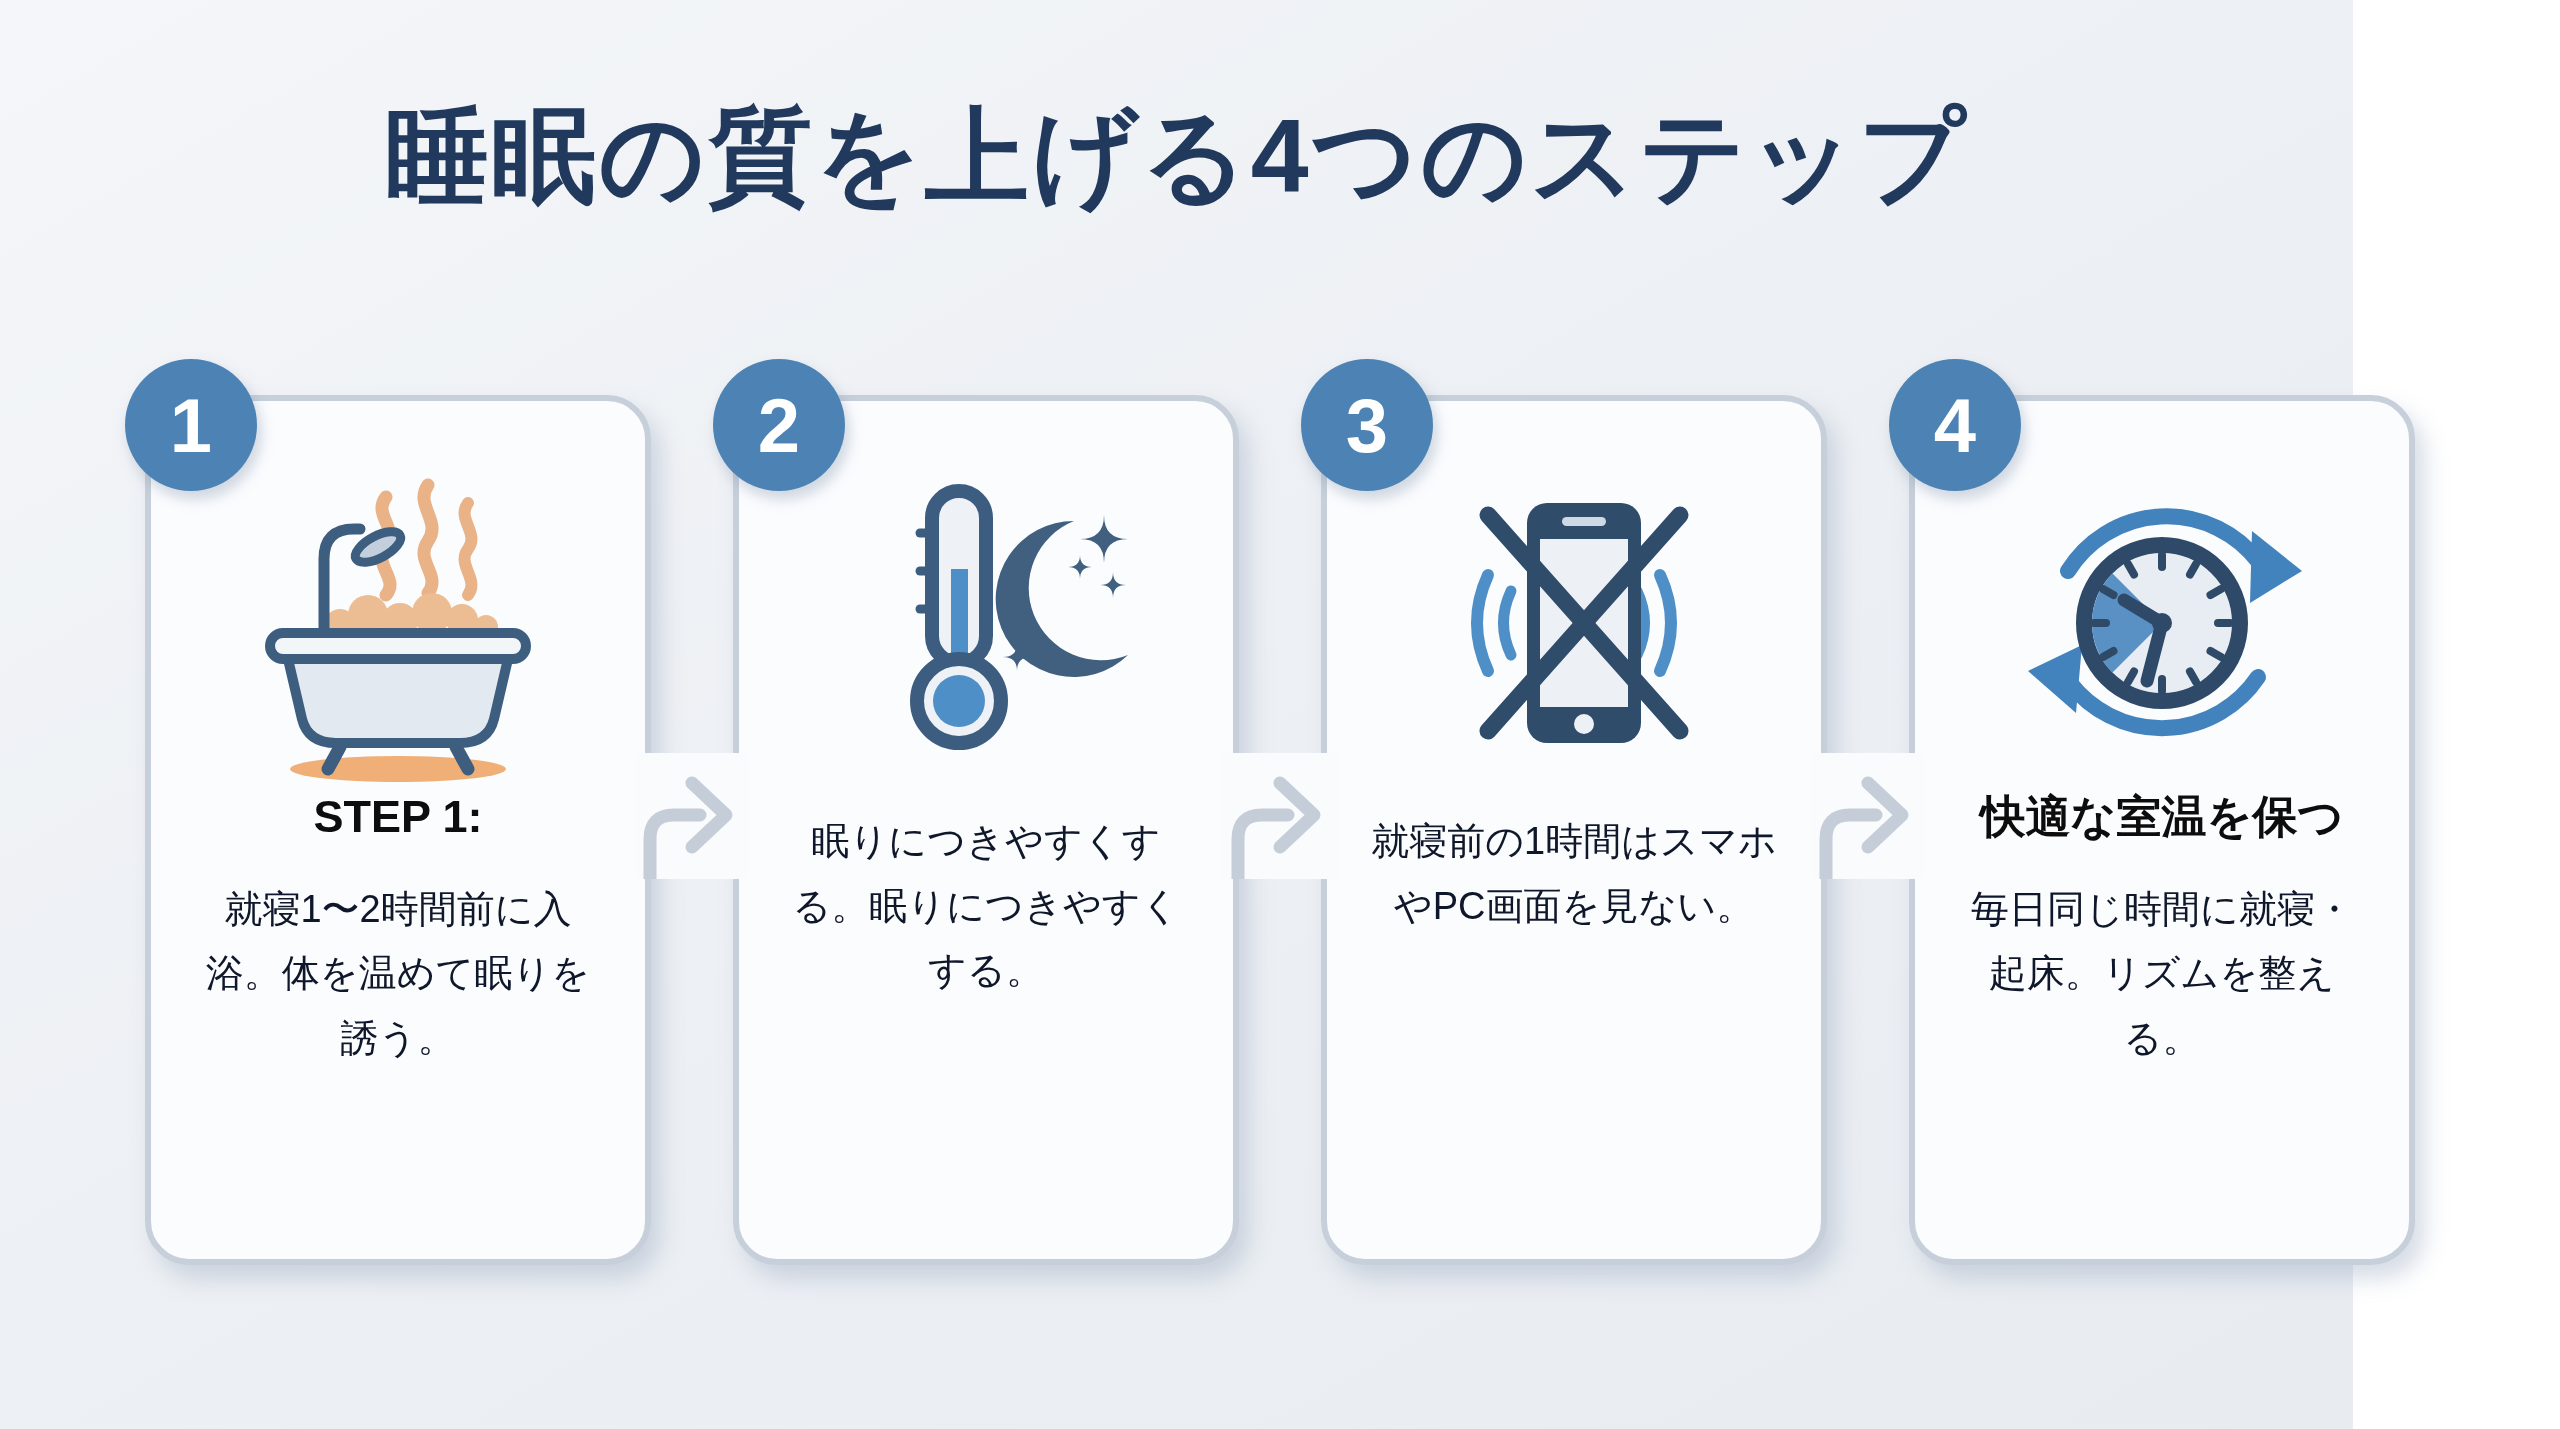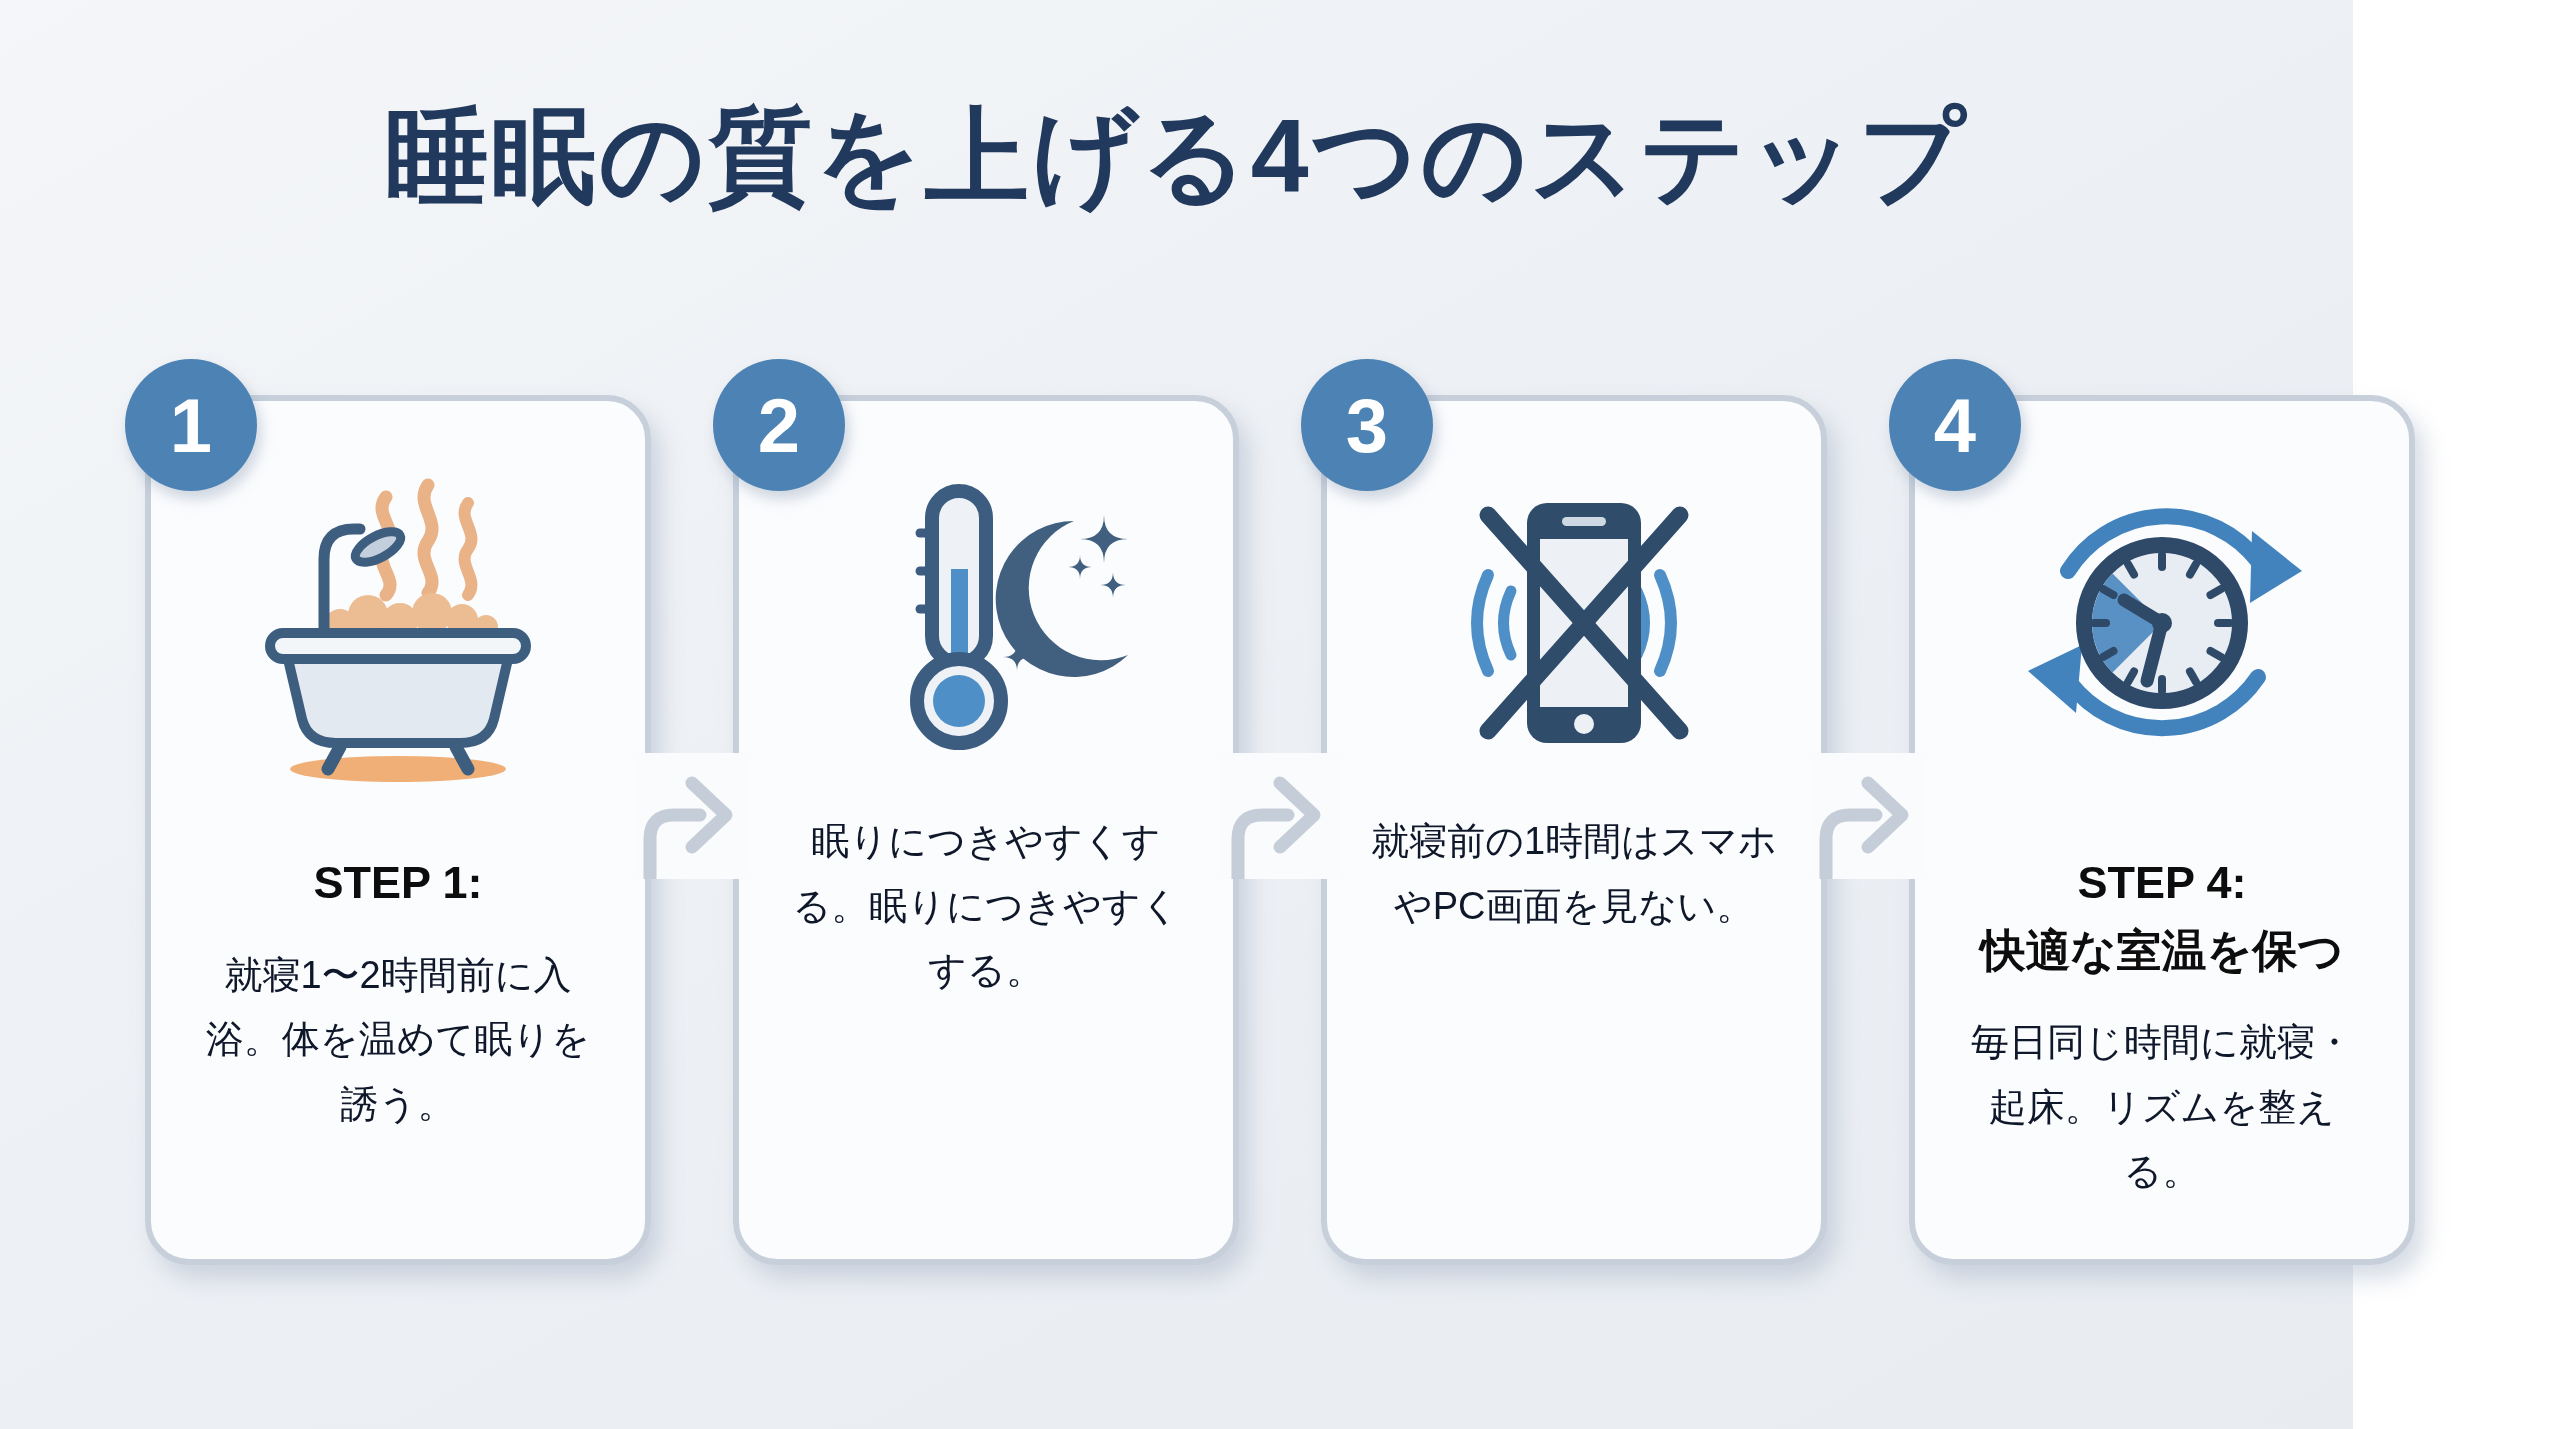--- a/index.html
+++ b/index.html
@@ -54,21 +54,20 @@
     display: flex; align-items: center; justify-content: center;
     box-shadow: 4px 8px 14px rgba(120, 140, 165, 0.35);
     z-index: 3;
   }
   .icon-wrap {
     height: 320px;
     margin-top: 62px;
     display: flex; align-items: center; justify-content: center;
   }
   .step-heading {
-    margin-top: 66px;
     text-align: center;
     color: #0d0d0d;
     font-weight: 800;
     font-size: 45px;
     line-height: 1.5;
     padding: 0 40px;
   }
   .step-body {
     margin: 26px auto 0 auto;
     max-width: 412px;
@@ -208,21 +207,20 @@
               <line x1="94" y1="150" x2="82" y2="150"></line>
             <line x1="101.5" y1="122" x2="91" y2="116"></line>
               <line x1="122" y1="101.5" x2="116" y2="91"></line>
           </g>
           <path d="M150 150 L112 127" stroke="#2e4a68" stroke-width="13" stroke-linecap="round"></path>
           <path d="M150 150 L135 208" stroke="#2e4a68" stroke-width="13" stroke-linecap="round"></path>
           <circle cx="150" cy="150" r="10" fill="#2e4a68"></circle>
         </svg>
       </div>
       <div class="step-heading">
-        <div>STEP 4:</div>
         <div>快適な室温を保つ</div>
       </div>
       <div class="step-body">毎日同じ時間に就寝・起床。リズムを整える。</div>
     </div>
 
     <div class="connector g1">
       <svg width="116" height="126" viewBox="0 0 116 126">
         <path d="M16 126 L16 86 Q16 62 40 62 L66 62" fill="none" stroke="#c5cdd8" stroke-width="13" stroke-linecap="round"></path>
         <path d="M58 30 L92 62 L58 94" fill="none" stroke="#c5cdd8" stroke-width="13" stroke-linecap="round" stroke-linejoin="round"></path>
       </svg>

